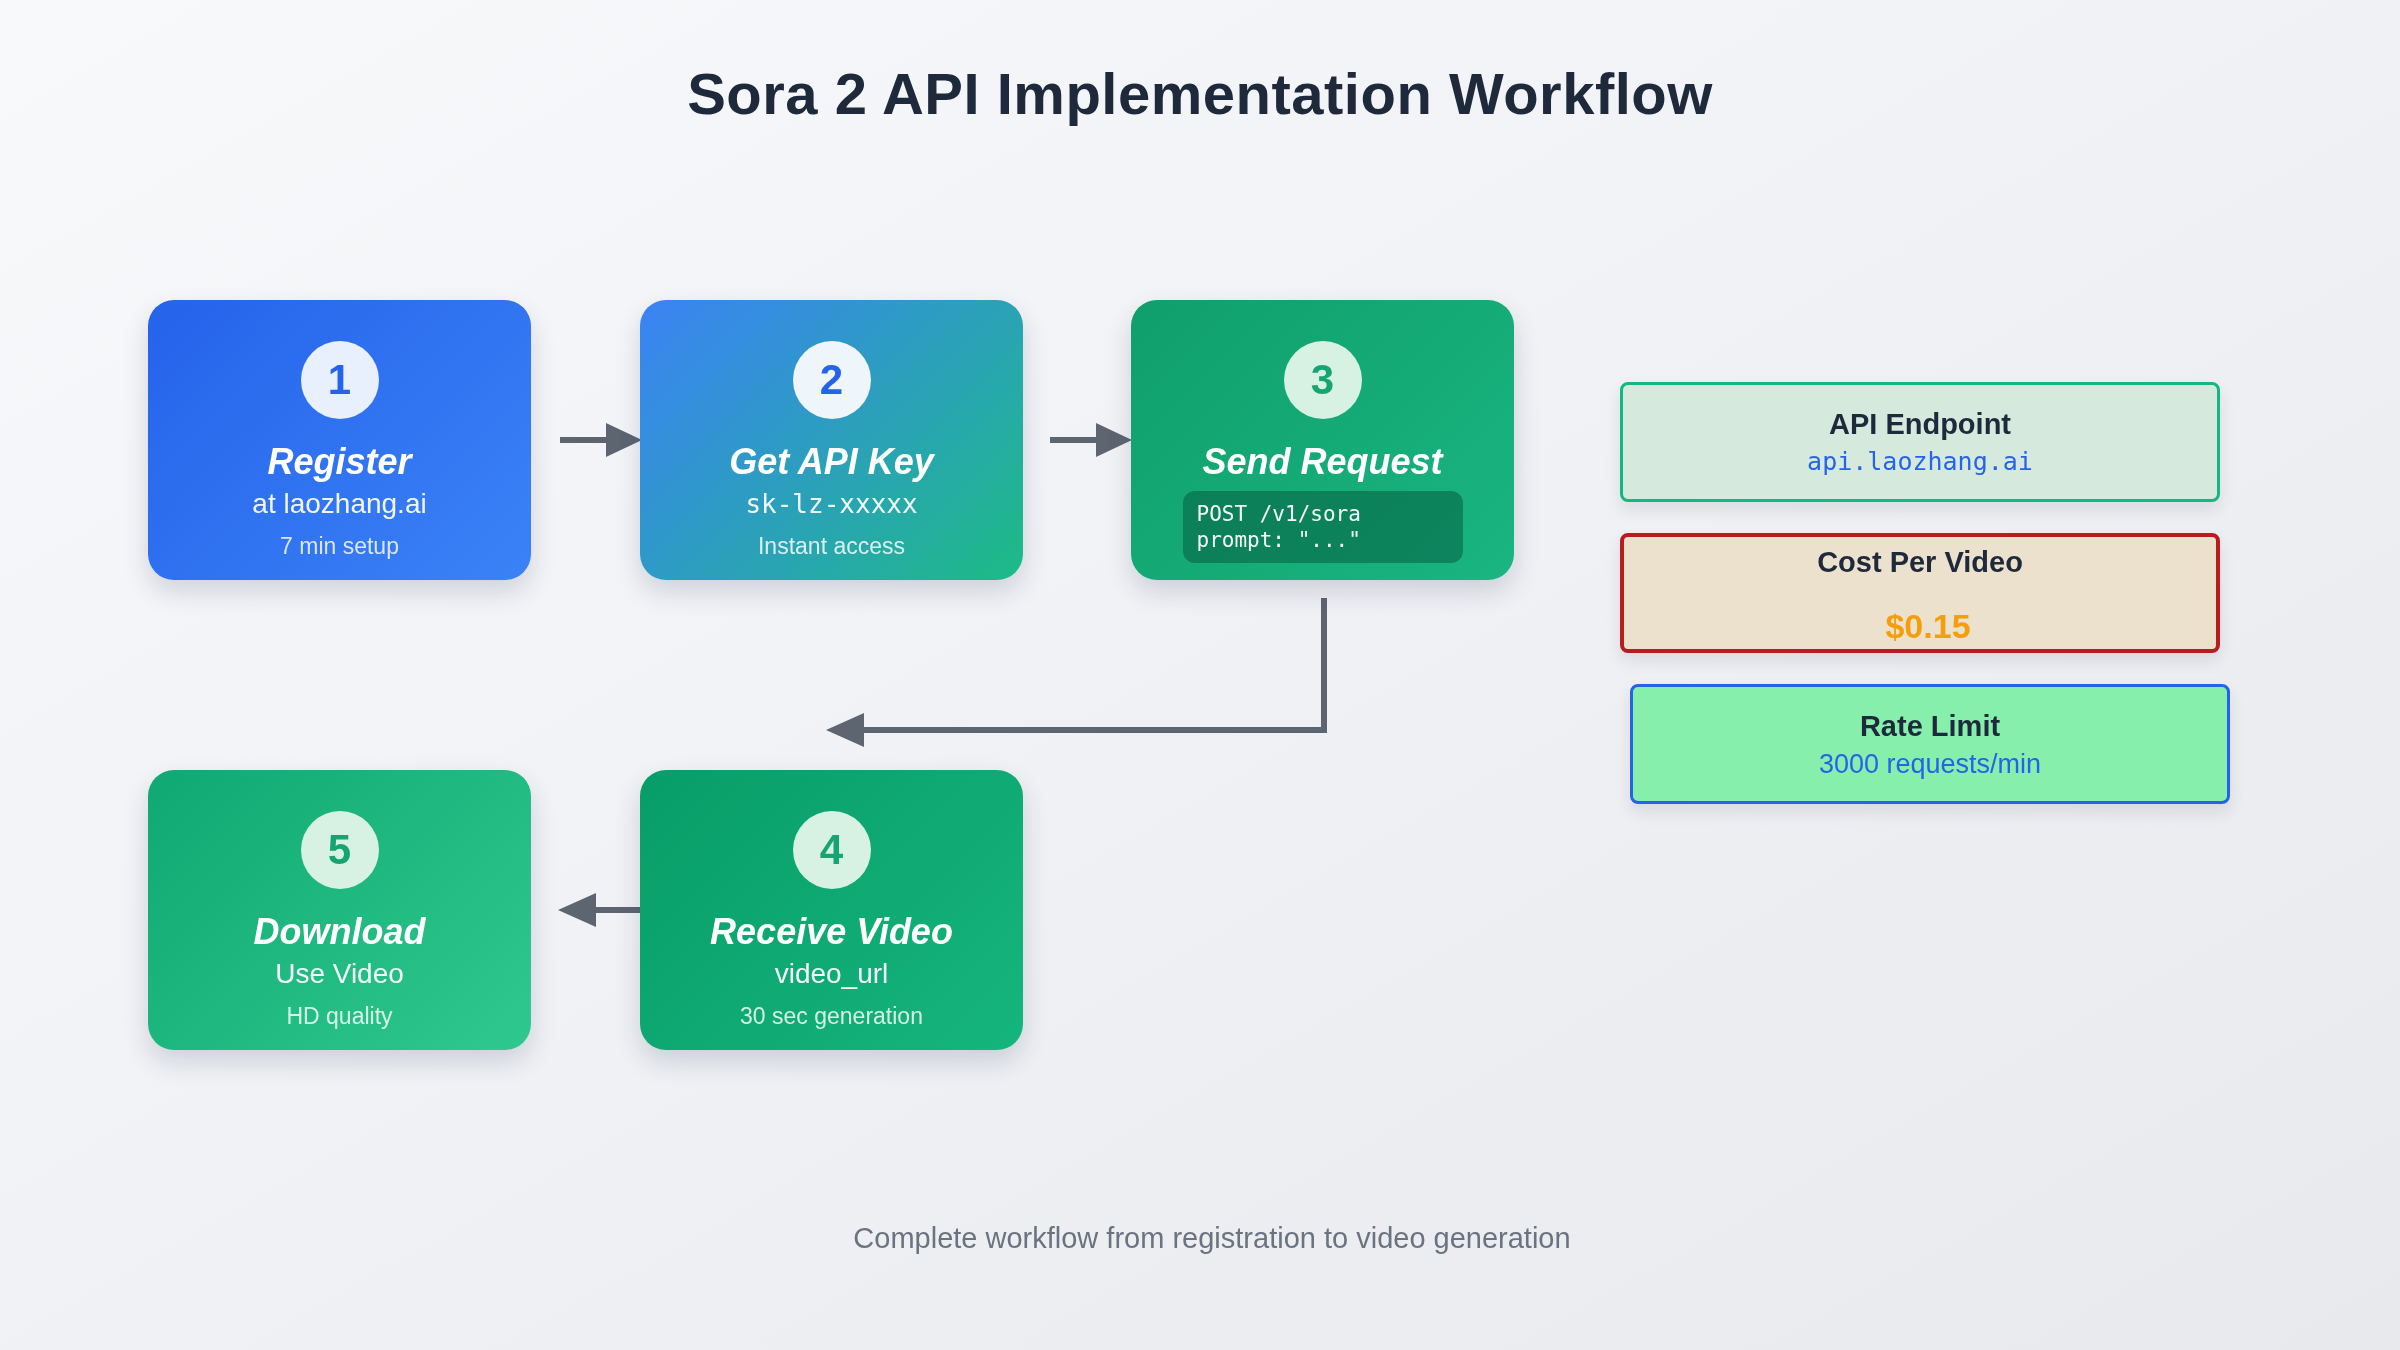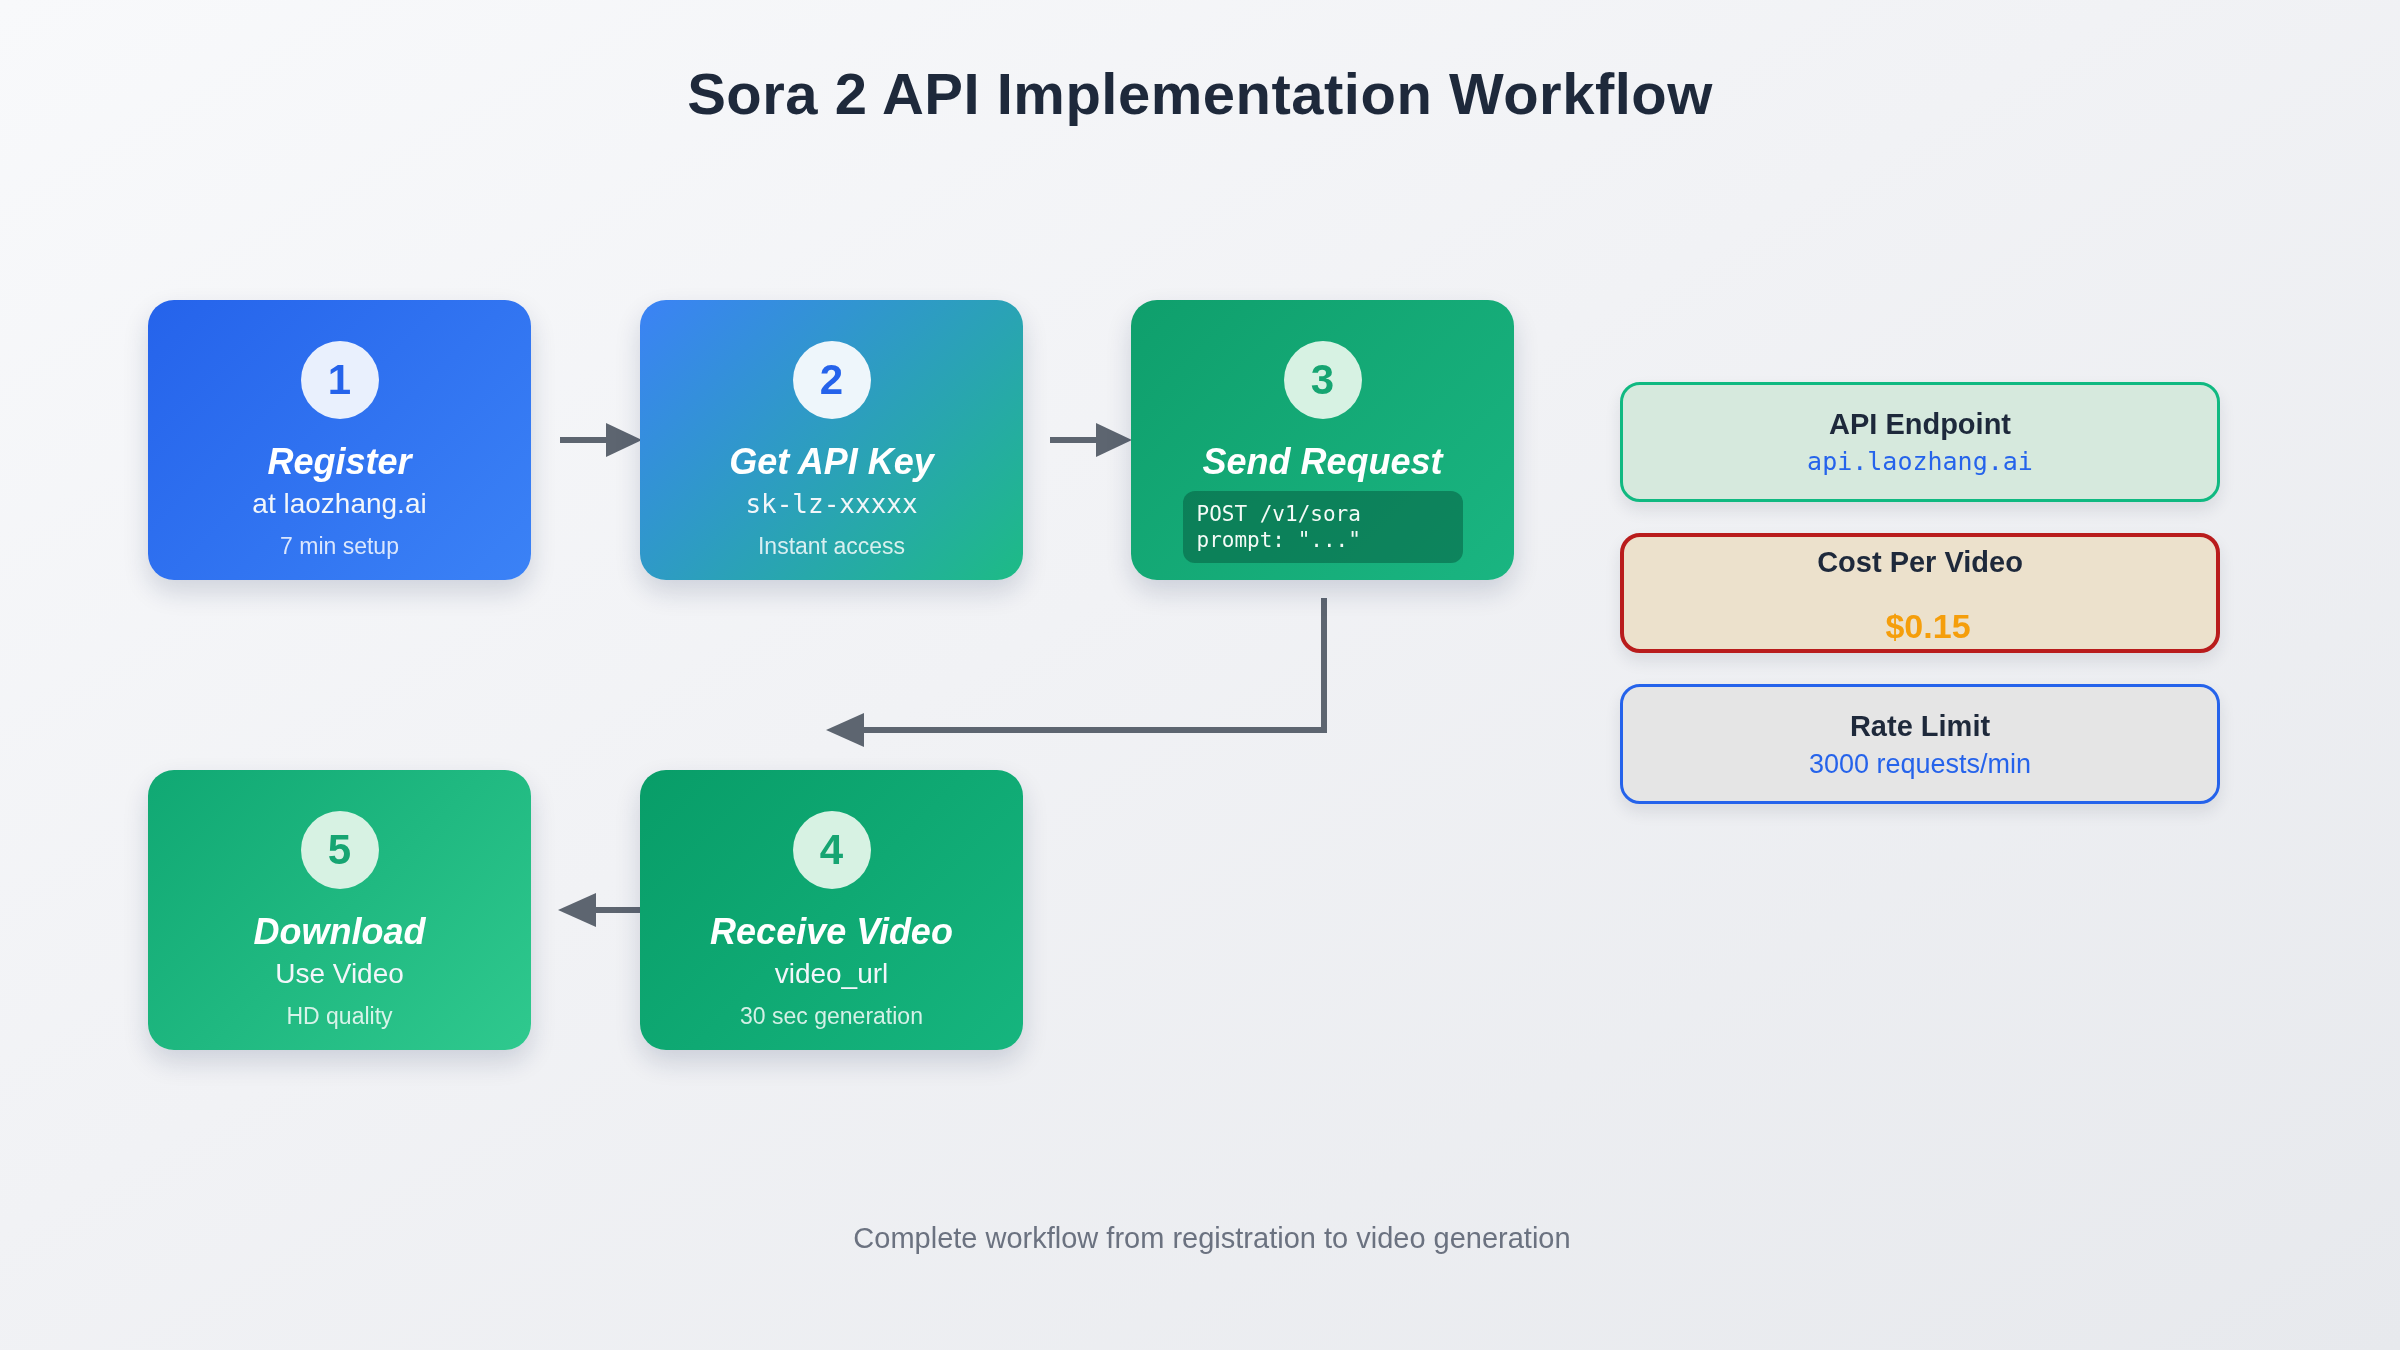--- a/index.html
+++ b/index.html
@@ -35,27 +35,27 @@
   .card-sub{margin-top:5px;font-size:28px;line-height:32px;color:#f2f6fa;}
   .card-sub.mono{font-family:"DejaVu Sans Mono", monospace;font-size:26px;}
   .card-note{margin-top:13px;font-size:23px;line-height:26px;color:rgba(255,255,255,0.82);}
   .code-block{
     margin-top:8px;width:252px;background:rgba(6,95,66,0.55);
     border-radius:12px;padding:10px 14px;text-align:left;
     font-family:"DejaVu Sans Mono", monospace;font-size:21px;line-height:26px;color:#f4fbf7;
   }
 
   .info-box{
-    position:absolute;left:1620px;width:600px;height:120px;border-radius:20px;
+    position:absolute;left:1620px;width:600px;height:120px;border-radius:8px;
     display:flex;flex-direction:column;align-items:center;justify-content:center;gap:6px;
     box-shadow:0 8px 16px rgba(30,40,60,0.10);box-sizing:border-box;
   }
   .info-box.mint {top:382px;background:#d6e9dd;border:3px solid #10b981;}
   .info-box.amber{top:533px;background:#ece1cc;border:4px solid #b91c1c;gap:32px;}
-  .info-box.blue {top:684px;background:#e5e5e5;border:3px solid #2563eb;}
+  .info-box.blue {top:684px;background:#86efac;border:3px solid #2563eb;margin-left:10px;}
   .info-title{font-size:29px;font-weight:700;color:#1e293b;line-height:34px;}
   .info-value{font-size:27px;line-height:30px;}
   .info-box.mint .info-value{font-family:"DejaVu Sans Mono", monospace;color:#2563eb;font-size:25px;}
   .info-box.amber .info-value{color:#f59e0b;font-weight:700;font-size:34px;margin-left:16px;}
   .info-box.blue .info-value{color:#2563eb;}
 
   .footer-caption{
     position:absolute;top:1222px;left:12px;width:2400px;text-align:center;
     font-size:29px;color:#6b7280;
   }

